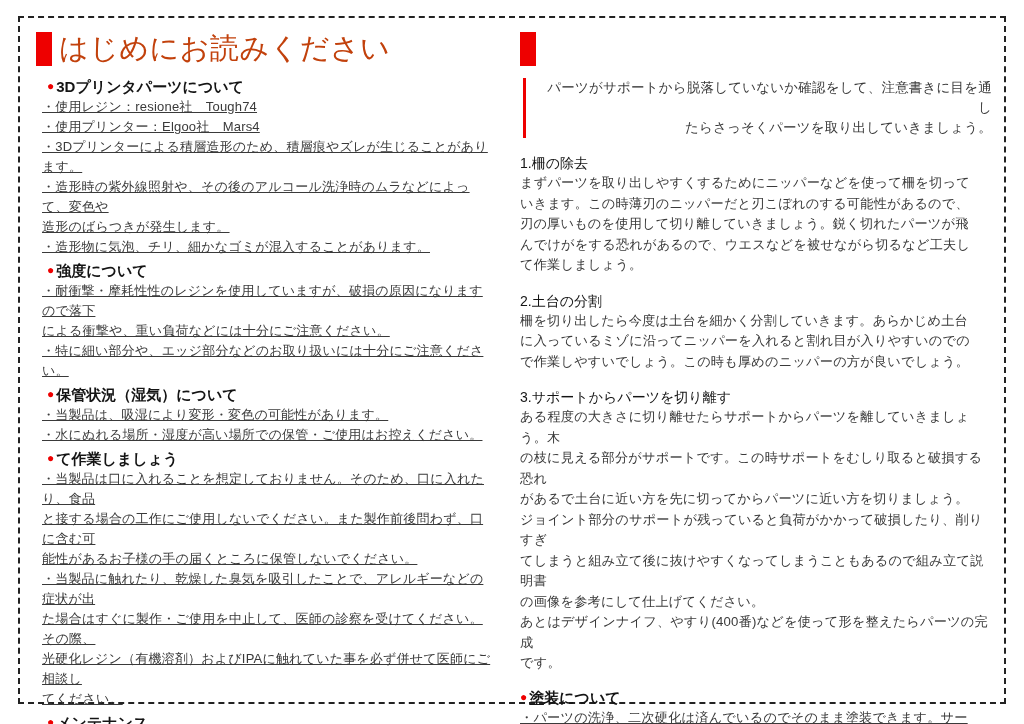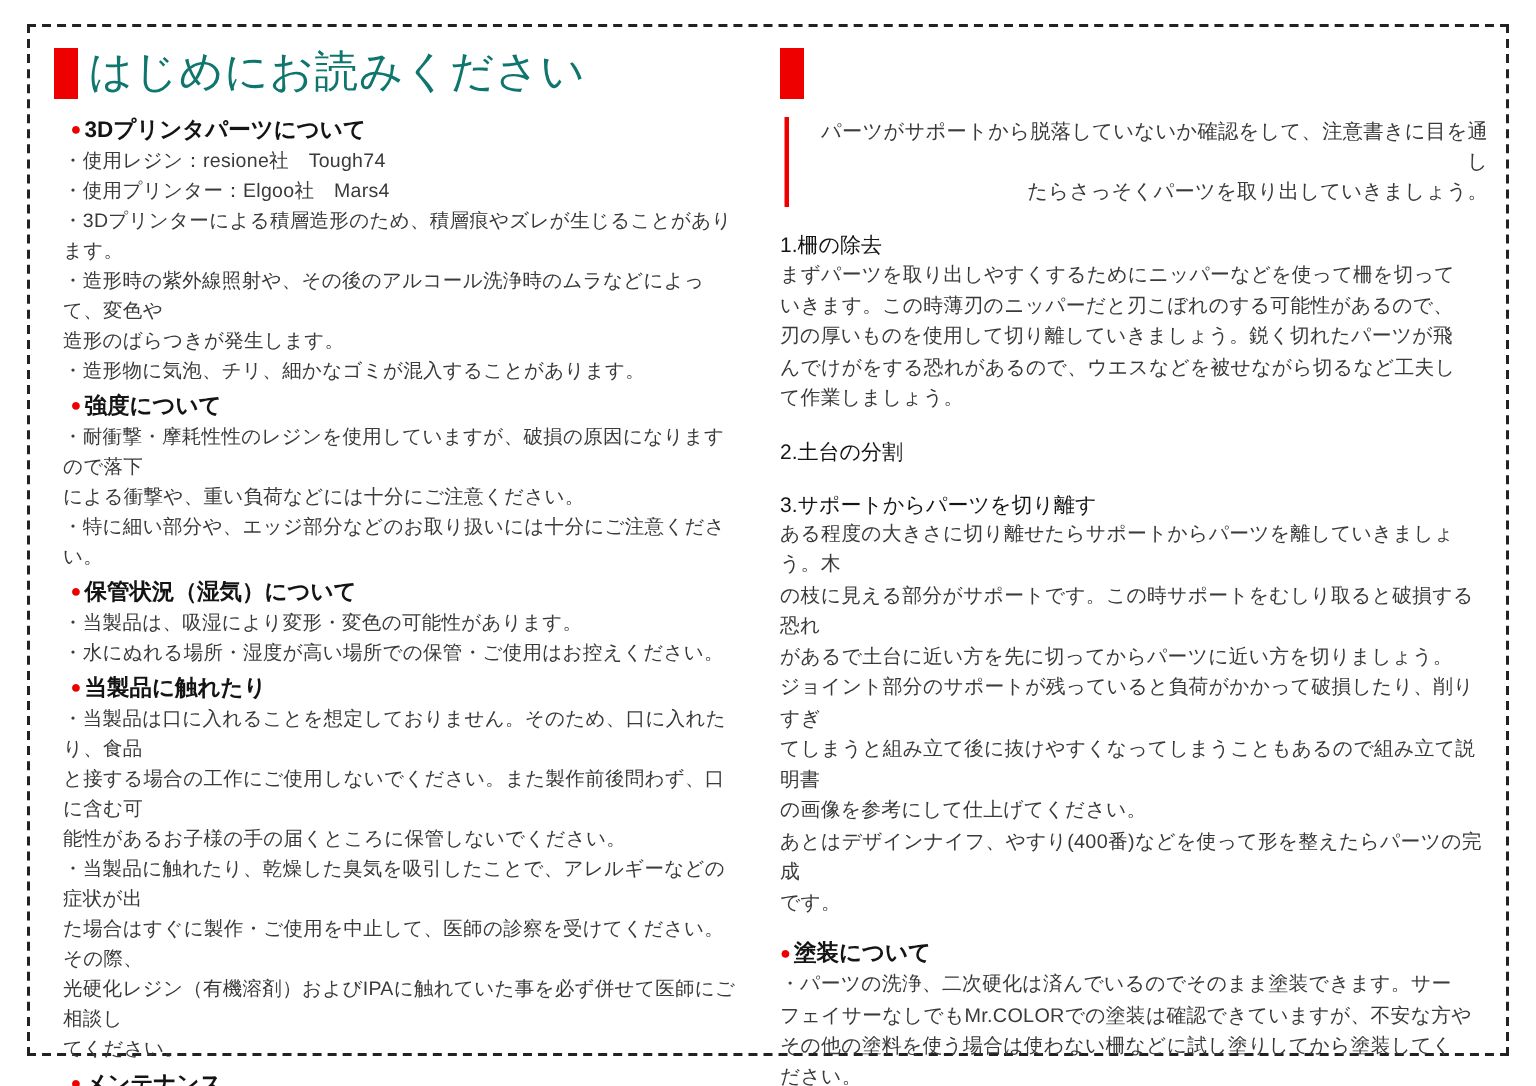--- a/index.html
+++ b/index.html
@@ -17,35 +17,35 @@
   .frame{
     position:absolute;left:18px;top:16px;width:988px;height:688px;
     border:2px dashed var(--border-color);
   }
   .col{position:absolute;top:30px;}
   .col-left{left:36px;width:460px;}
   .col-right{left:520px;width:472px;}
 
   .col-title{
     display:flex;align-items:flex-start;gap:7px;
-    font-size:29px;line-height:36px;font-weight:400;color:#0f766e;
+    font-size:29px;line-height:36px;font-weight:400;color:#c2410c;
     letter-spacing:.5px;white-space:nowrap;
   }
   .red-block{width:16px;height:34px;margin-top:2px;background:var(--accent-red);flex:none;}
 
   .sections{margin-top:10px;margin-left:6px;}
   .section{margin-top:3px;}
   .section-heading{
     display:flex;align-items:center;padding-left:5px;
     font-size:15px;font-weight:bold;color:var(--text-heading);line-height:21px;
   }
   .bullet{color:var(--accent-red);font-size:12px;margin-right:2px;flex:none;}
   .section-body{
     font-size:13px;line-height:20px;color:var(--text-body);
-    white-space:pre-line;letter-spacing:.2px;
+    white-space:pre-line;letter-spacing:.2px;text-decoration:underline;
   }
 
   .intro{
     margin-top:12px;margin-left:3px;
     border-left:3px solid var(--accent-red);padding-left:9px;
     font-size:13.5px;line-height:20px;color:var(--text-body);
     white-space:pre-line;letter-spacing:.2px;text-align:right;
   }
   .step{margin-top:15px;}
   .step-heading{font-size:14px;font-weight:normal;color:var(--text-heading);line-height:20px;}
@@ -97,21 +97,21 @@
         <span class="bullet">●</span>
         <span>保管状況（湿気）について</span>
       </div>
       <div class="section-body">・当製品は、吸湿により変形・変色の可能性があります。
 ・水にぬれる場所・湿度が高い場所での保管・ご使用はお控えください。</div>
     </div>
 
     <div class="section">
       <div class="section-heading">
         <span class="bullet">●</span>
-        <span>当製品に触れたり</span>
+        <span>て作業しましょう</span>
       </div>
       <div class="section-body">・当製品は口に入れることを想定しておりません。そのため、口に入れたり、食品
 と接する場合の工作にご使用しないでください。また製作前後問わず、口に含む可
 能性があるお子様の手の届くところに保管しないでください。
 ・当製品に触れたり、乾燥した臭気を吸引したことで、アレルギーなどの症状が出
 た場合はすぐに製作・ご使用を中止して、医師の診察を受けてください。その際、
 光硬化レジン（有機溶剤）およびIPAに触れていた事を必ず併せて医師にご相談し
 てください。</div>
     </div>
 
@@ -139,20 +139,23 @@
     <div class="step-heading">1.柵の除去</div>
     <div class="step-body">まずパーツを取り出しやすくするためにニッパーなどを使って柵を切って
 いきます。この時薄刃のニッパーだと刃こぼれのする可能性があるので、
 刃の厚いものを使用して切り離していきましょう。鋭く切れたパーツが飛
 んでけがをする恐れがあるので、ウエスなどを被せながら切るなど工夫し
 て作業しましょう。</div>
   </div>
 
   <div class="step">
     <div class="step-heading">2.土台の分割</div>
+    <div class="step-body">柵を切り出したら今度は土台を細かく分割していきます。あらかじめ土台
+に入っているミゾに沿ってニッパーを入れると割れ目が入りやすいのでの
+で作業しやすいでしょう。この時も厚めのニッパーの方が良いでしょう。</div>
   </div>
 
   <div class="step">
     <div class="step-heading">3.サポートからパーツを切り離す</div>
     <div class="step-body">ある程度の大きさに切り離せたらサポートからパーツを離していきましょう。木
 の枝に見える部分がサポートです。この時サポートをむしり取ると破損する恐れ
 があるで土台に近い方を先に切ってからパーツに近い方を切りましょう。
 ジョイント部分のサポートが残っていると負荷がかかって破損したり、削りすぎ
 てしまうと組み立て後に抜けやすくなってしまうこともあるので組み立て説明書
 の画像を参考にして仕上げてください。

